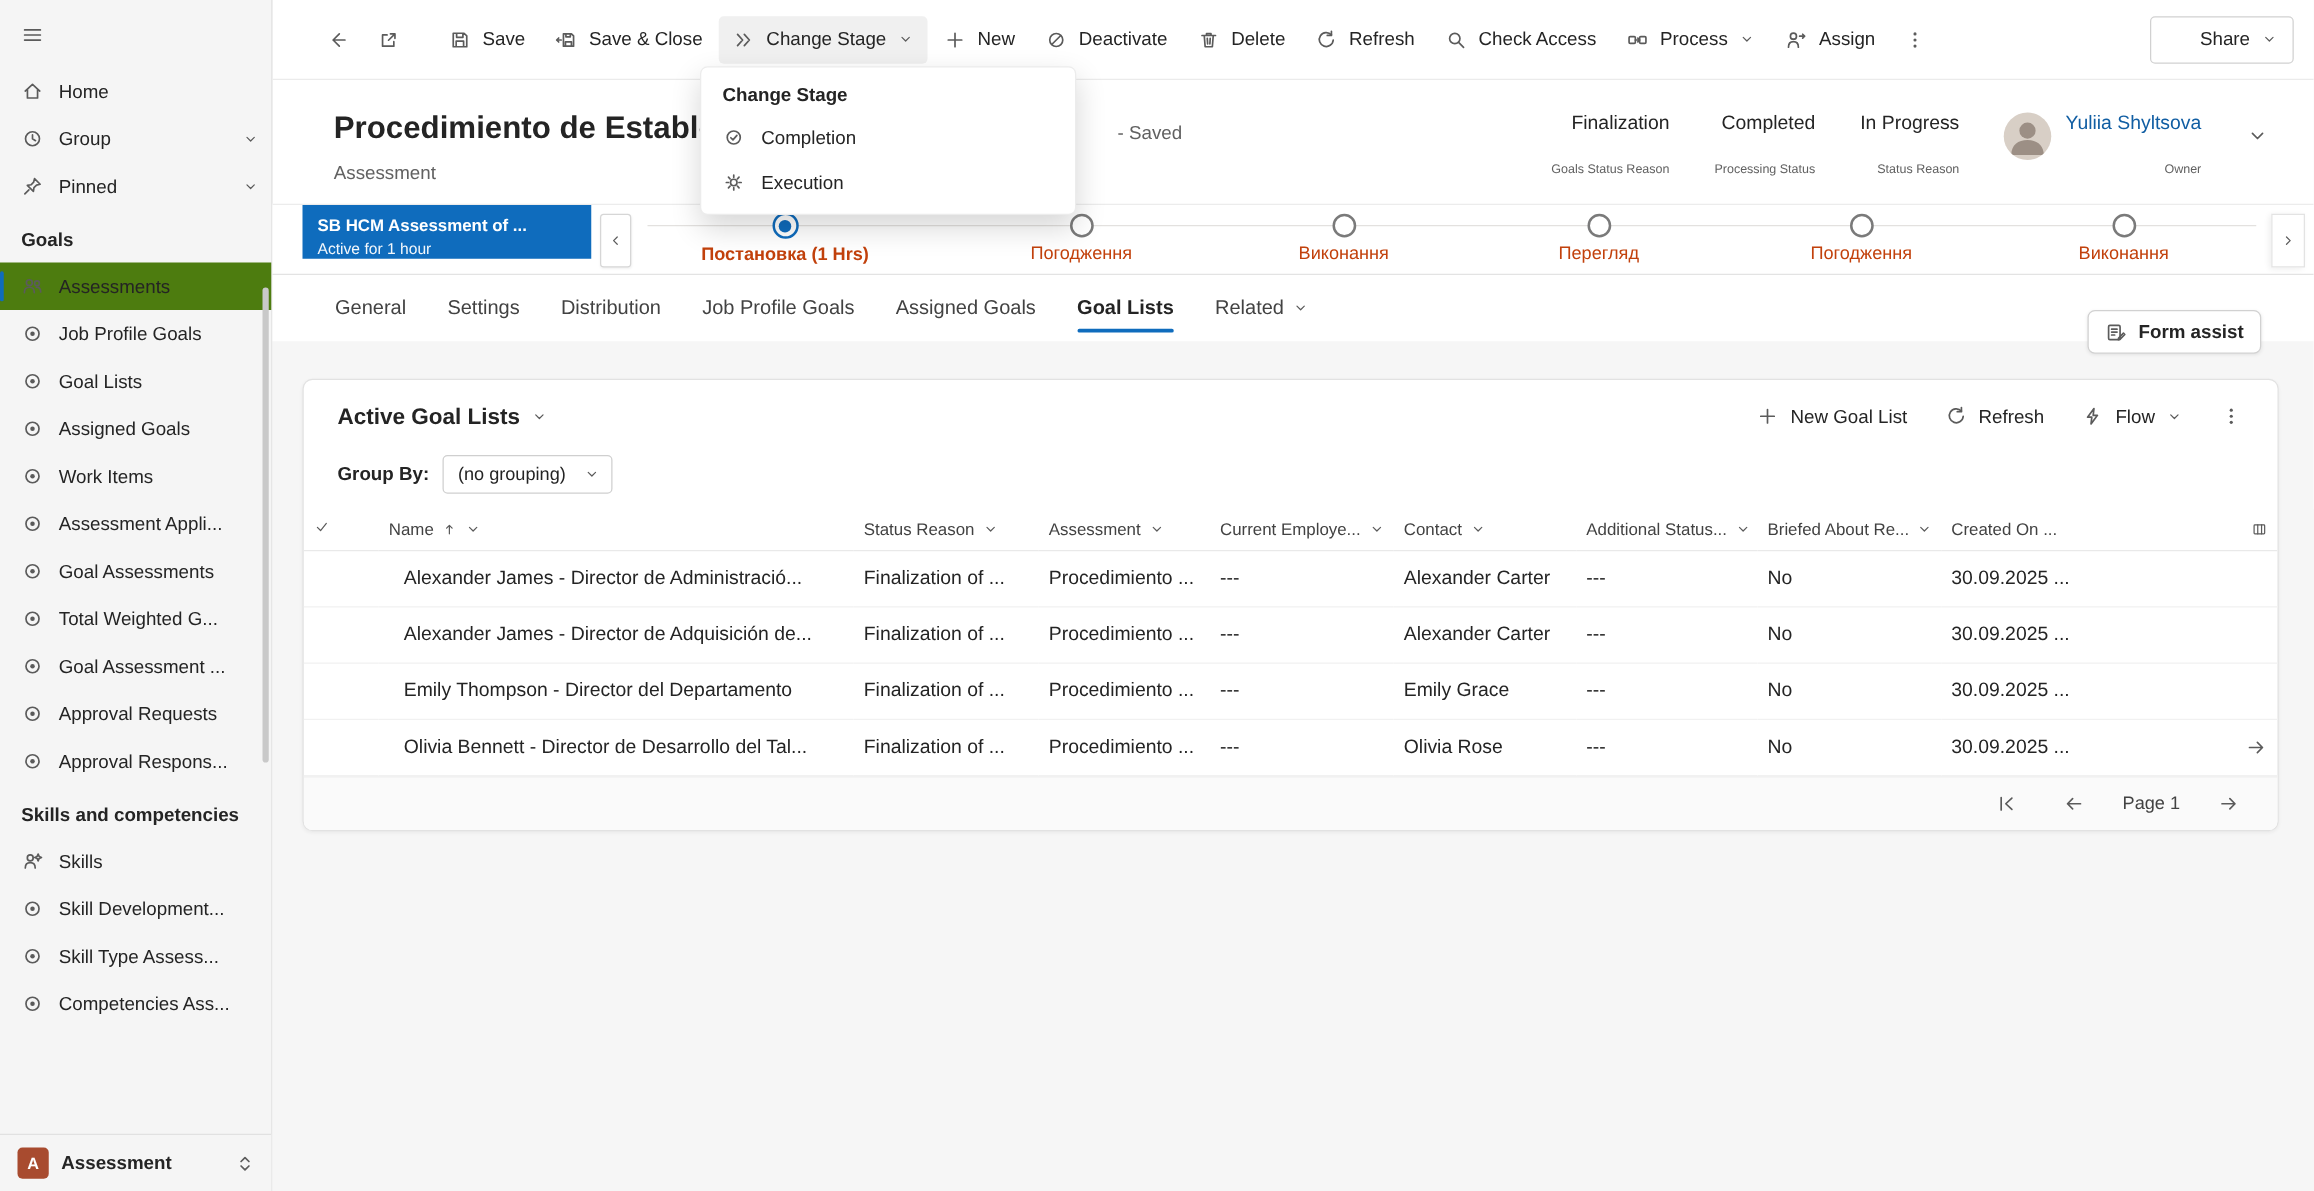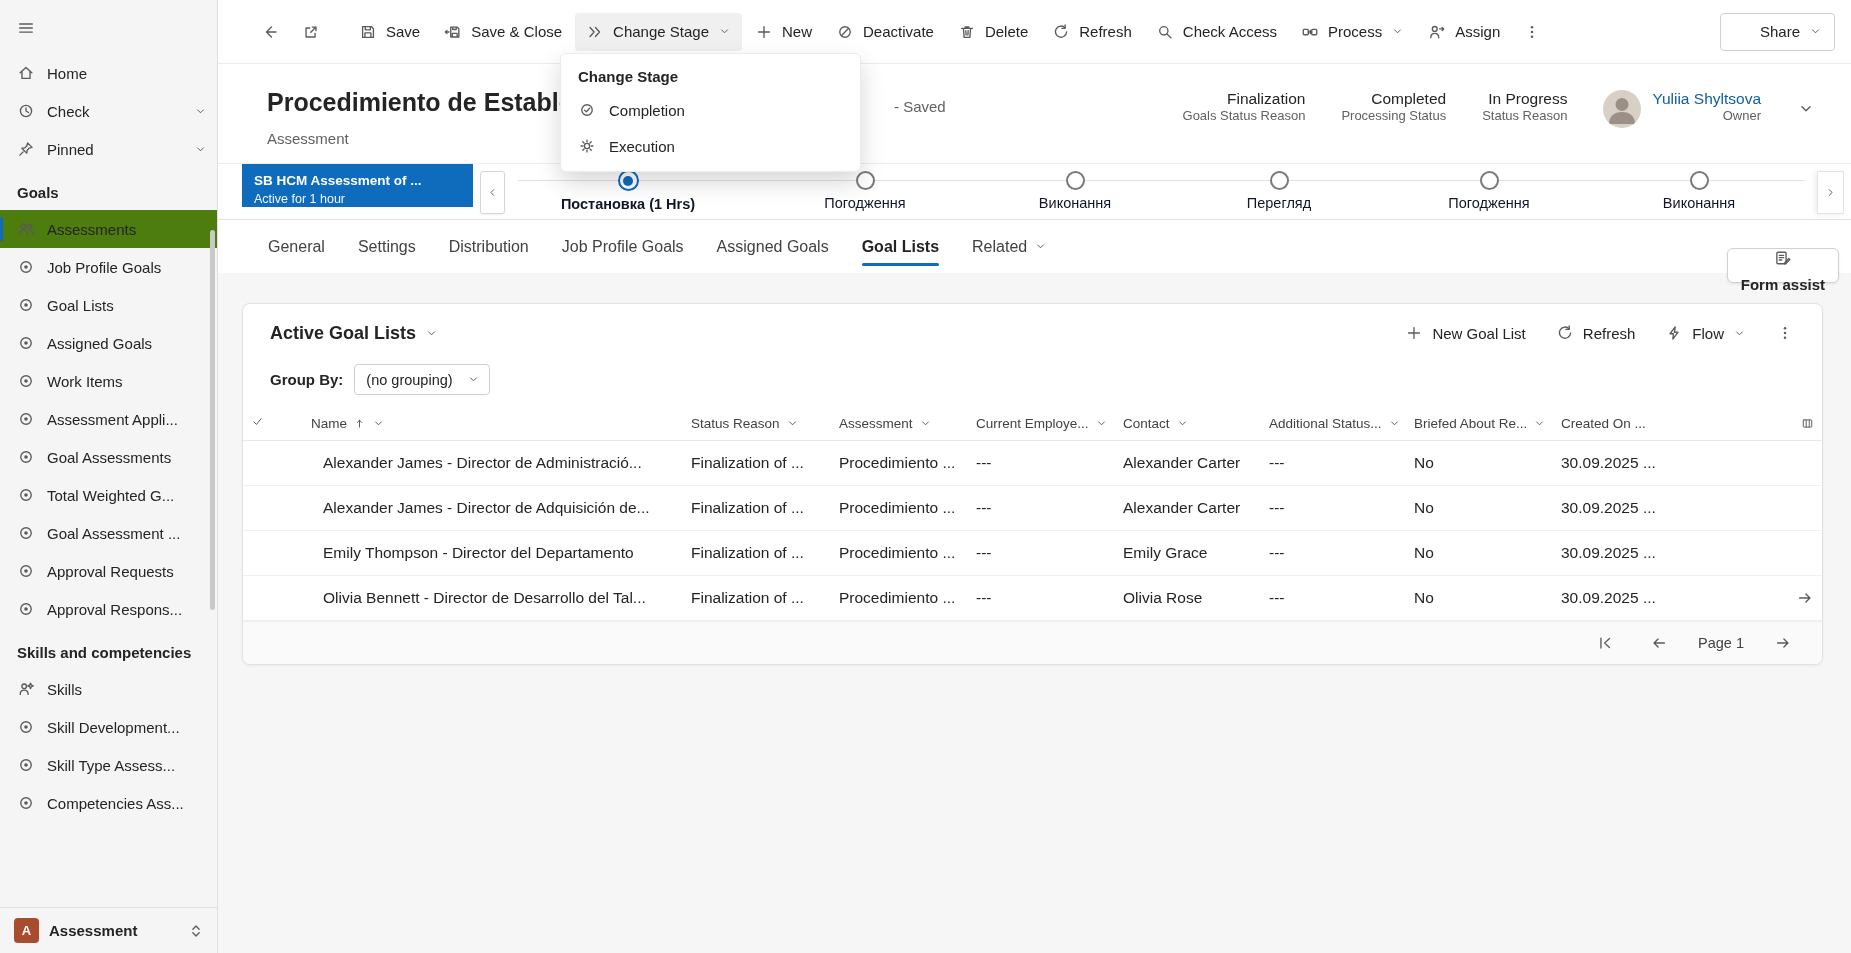--- a/index.html
+++ b/index.html
@@ -36,47 +36,47 @@
   .share-btn { height:38px; border:1px solid #d1d1d1; border-radius:4px; background:#fff; display:flex; align-items:center; gap:9px; padding:0 12px; font-size:15px; cursor:pointer; }
 
   
   .recordheader { height:99px; position:relative; }
   .rh-title { position:absolute; left:49px; top:24px; font-size:25px; font-weight:700; white-space:nowrap; overflow:hidden; max-width:620px; }
   .rh-sub { position:absolute; left:49px; top:66px; font-size:15px; color:#616161; }
   .rh-saved { position:absolute; left:676px; top:34px; font-size:15px; color:#616161; }
   .head-fields { position:absolute; right:36px; top:26px; display:flex; align-items:flex-start; gap:36px;text-align:right; }
   .hf { white-space:nowrap; }
   .hf-value { font-size:15.5px; }
-  .hf-label { font-size:13px; color:#616161; margin-top:0; }
+  .hf-label { font-size:10px; color:#616161; margin-top:22px; }
   .owner-box { display:flex; align-items:flex-start; gap:11px; }
   .avatar { width:38px; height:38px; border-radius:50%; background:#d8cfc6; overflow:hidden; flex:none; }
   .owner-name { font-size:15.5px; color:#115ea3; cursor:pointer; }
   .head-chevron { margin-top:10px; cursor:pointer; }
 
   
   .bpf { height:57px; position:relative; border-top:1px solid #ececec; border-bottom:1px solid #e3e3e3; background:#fff; }
   .bpf-box { position:absolute; left:24px; top:0; width:231px; height:43px; background:#0f6cbd; color:#fff; padding:9px 12px; cursor:pointer; }
   .bpf-box .t1 { font-size:13.5px; font-weight:700; white-space:nowrap; overflow:hidden; }
   .bpf-box .t2 { font-size:12.5px; margin-top:4px; opacity:.95; }
   .bpf-collapse { position:absolute; left:262px; top:7px; width:25px; height:43px; border:1px solid #d6d6d6; border-radius:3px; background:#fff; display:flex; align-items:center; justify-content:center; cursor:pointer; box-shadow:0 1px 2px rgba(0,0,0,.06); }
   .bpf-line { position:absolute; left:300px; right:46px; top:16px; height:1px; background:#e3e1df; }
   .stage { position:absolute; top:6px; width:230px; transform:translateX(-50%); text-align:center; cursor:pointer; }
   .stage-ring { width:19px; height:19px; border:2px solid #7a7a7a; border-radius:50%; background:#fff; margin:1px auto 0; }
   .stage.current .stage-ring { width:21px; height:21px; margin-top:0; border-color:#0f6cbd; position:relative; }
   .stage.current .stage-ring::after { content:''; position:absolute; inset:3.5px; border-radius:50%; background:#0f6cbd; }
-  .stage-label { margin-top:5px; font-size:14.5px; color:#0f172a; white-space:nowrap; }
+  .stage-label { margin-top:5px; font-size:14.5px; color:#c2410c; white-space:nowrap; }
   .stage.current .stage-label { font-weight:700; }
   .bpf-next { position:absolute; right:7px; top:7px; width:27px; height:43px; border:1px solid #e3e3e3; background:#fff; display:flex; align-items:center; justify-content:center; cursor:pointer; box-shadow:-2px 1px 5px rgba(0,0,0,.07); }
 
   
   .tabstrip { height:53px; display:flex; align-items:center; gap:33px; padding-left:50px; background:#fff; }
   .tab { height:53px; display:flex; align-items:center; gap:7px; font-size:16px; color:#424242; cursor:pointer; position:relative; white-space:nowrap; }
   .tab.active { color:#242424; font-weight:600; }
   .tab.active::after { content:''; position:absolute; left:0; right:0; bottom:7px; height:3px; border-radius:2px; background:#0f6cbd; }
-  .form-assist { position:absolute; top:248px; right:12px; height:35px; background:#fff; border:1px solid #d1d1d1; border-radius:6px; display:flex; align-items:center; gap:9px; padding:0 13px; font-size:15px; font-weight:600; cursor:pointer; box-shadow:0 1px 3px rgba(0,0,0,.08); z-index:5;flex-direction:column; }
+  .form-assist { position:absolute; top:248px; right:42px; height:35px; background:#fff; border:1px solid #d1d1d1; border-radius:6px; display:flex; align-items:center; gap:9px; padding:0 13px; font-size:15px; font-weight:600; cursor:pointer; box-shadow:0 1px 3px rgba(0,0,0,.08); z-index:5; }
 
   
   .formarea { flex:1; background:#f6f6f6; padding:30px 28px 0 24px; }
   .card { background:#fff; border:1px solid #e2e2e2; border-radius:8px; box-shadow:0 1px 3px rgba(0,0,0,.05); overflow:hidden; }
   .card-head { height:58px; display:flex; align-items:center; padding:0 18px 0 27px; }
   .card-title { display:flex; align-items:center; gap:9px; font-size:18px; font-weight:600; cursor:pointer; }
   .card-tools { margin-left:auto; display:flex; align-items:center; gap:10px; }
   .tool { height:36px; display:flex; align-items:center; gap:9px; padding:0 10px; border-radius:4px; font-size:15px; cursor:pointer; white-space:nowrap; }
   .groupby { display:flex; align-items:center; gap:11px; padding:2px 0 12px 27px; }
   .gb-label { font-size:15px; font-weight:600; }
@@ -248,21 +248,21 @@
       <div class="nav-item">
           <svg class="ic">
             <use href="#i-home"></use>
           </svg>
           <span class="lbl">Home</span>
         </div>
       <div class="nav-item">
           <svg class="ic">
             <use href="#i-clock"></use>
           </svg>
-          <span class="lbl">Check</span>
+          <span class="lbl">Group</span>
           <svg class="ic sm tail">
             <use href="#i-chev"></use>
           </svg>
         </div>
       <div class="nav-item">
           <svg class="ic">
             <use href="#i-pin"></use>
           </svg>
           <span class="lbl">Pinned</span>
           <svg class="ic sm tail">

